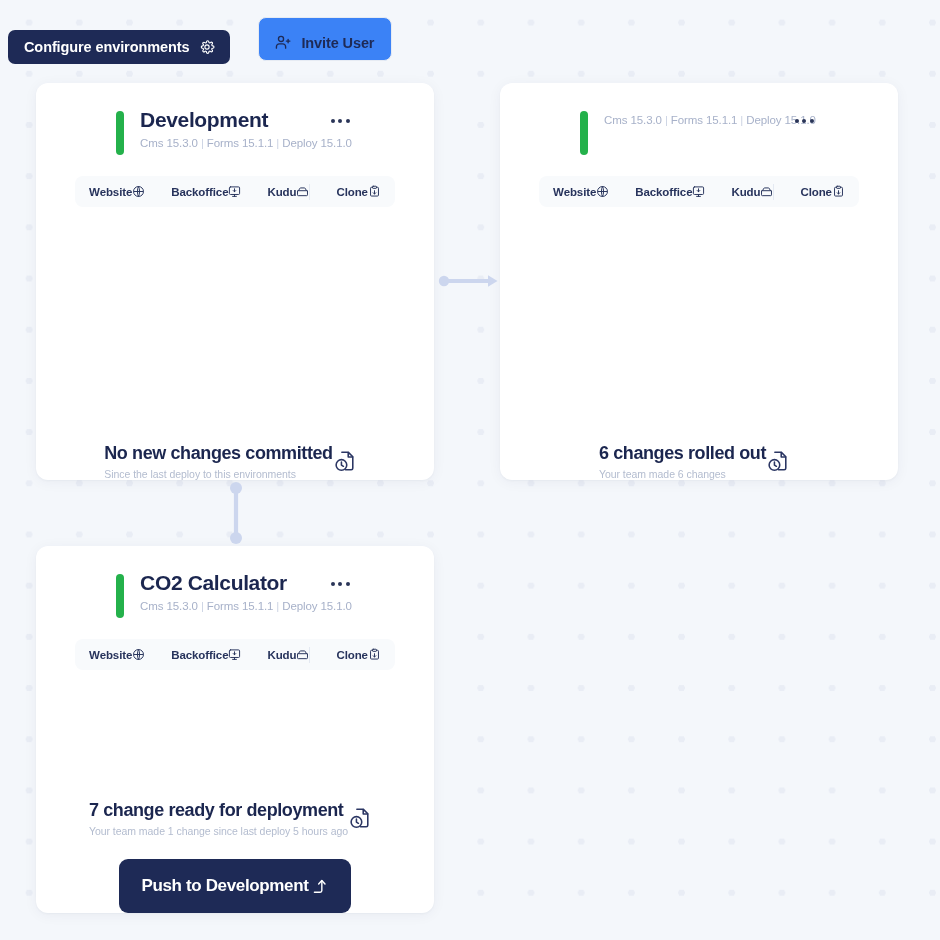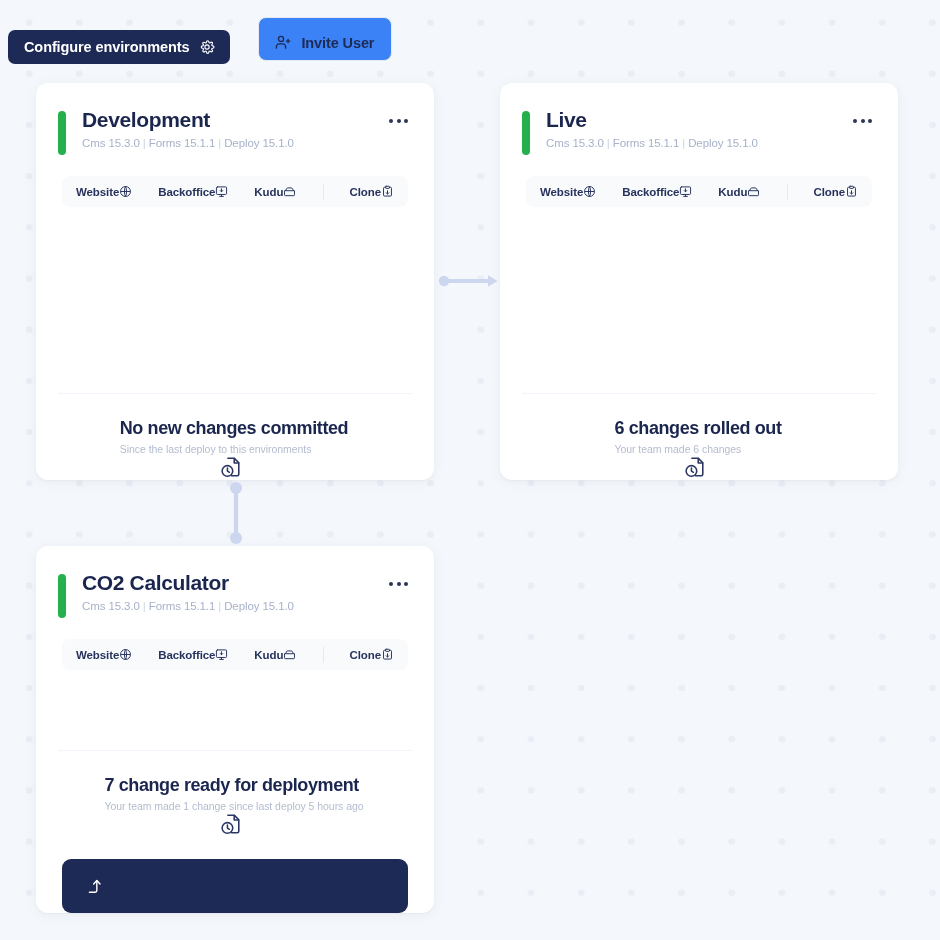--- a/index.html
+++ b/index.html
@@ -66,20 +66,21 @@
   .icon { display: inline-flex; align-items: center; justify-content: center; }
 
   
   .card {
     position: absolute;
     background: #ffffff;
     border-radius: 12px;
     box-shadow: 0 1px 2px rgba(30, 42, 86, 0.04), 0 2px 14px rgba(30, 42, 86, 0.05);
     display: flex;
     flex-direction: column;
+    align-items: center;
   }
 
   #card-development { left: 36px;  top: 83px;  width: 398px; height: 397px; }
   #card-live        { left: 500px; top: 83px;  width: 398px; height: 397px; }
   #card-co2         { left: 36px;  top: 546px; width: 398px; height: 367px; }
 
   .card-head {
     display: flex;
     align-items: flex-start;
     padding: 26px 24px 0 22px;
@@ -164,21 +165,20 @@
   .hr {
     height: 1px;
     background: #f1f4fa;
     margin: 0 22px;
   }
 
   .status-row {
     display: flex;
     align-items: center;
     padding: 24px 24px 0 22px;
-    flex-direction: column;
   }
   .status-texts { flex: 1 1 auto; }
   .status-title {
     font-size: 18px;
     font-weight: bold;
     letter-spacing: -0.4px;
     color: #1b264f;
     line-height: 1.15;
   }
   .status-sub {
@@ -318,21 +318,20 @@
         <path d="M8.1 12.6v2.8l1.9 1.2"></path>
       </svg>
     </span>
   </div>
 </div>
 
 <div class="card" id="card-live">
   <div class="card-head">
     <div class="status-pill"></div>
     <div class="head-text">
-      <div class="card-title">Live</div>
       <div class="card-versions">
         <span>Cms 15.3.0</span><span class="sep">|</span><span>Forms 15.1.1</span><span class="sep">|</span><span>Deploy 15.1.0</span>
       </div>
     </div>
     <div class="kebab">
         <i></i>
         <i></i>
         <i></i>
       </div>
   </div>
@@ -474,20 +473,21 @@
       <svg width="25" height="25" viewBox="0 0 24 24" fill="none" stroke="#2b3663" stroke-width="1.5" stroke-linecap="round" stroke-linejoin="round">
         <path d="M8.5 3.2h6.3l4.2 4.2v11.1a1.5 1.5 0 0 1-1.5 1.5H12"></path>
         <path d="M14.6 3.4V7.6h4.2"></path>
         <circle cx="8.1" cy="15.3" r="5.1" fill="#ffffff"></circle>
         <path d="M8.1 12.6v2.8l1.9 1.2"></path>
       </svg>
     </span>
   </div>
 
   <button class="push-btn">
+    <span class="push-label">Push to Development</span>
     <span class="icon">
       <svg width="20" height="20" viewBox="0 0 24 24" fill="none" stroke="#ffffff" stroke-width="1.7" stroke-linecap="round" stroke-linejoin="round">
         <path d="M6.5 19.5h6.9a2 2 0 0 0 2-2V5.6"></path>
         <path d="M11.6 9.6 15.4 5.3 19.2 9.6"></path>
       </svg>
     </span>
   </button>
 </div>
 
 <div class="connector" id="connector-dev-live">

